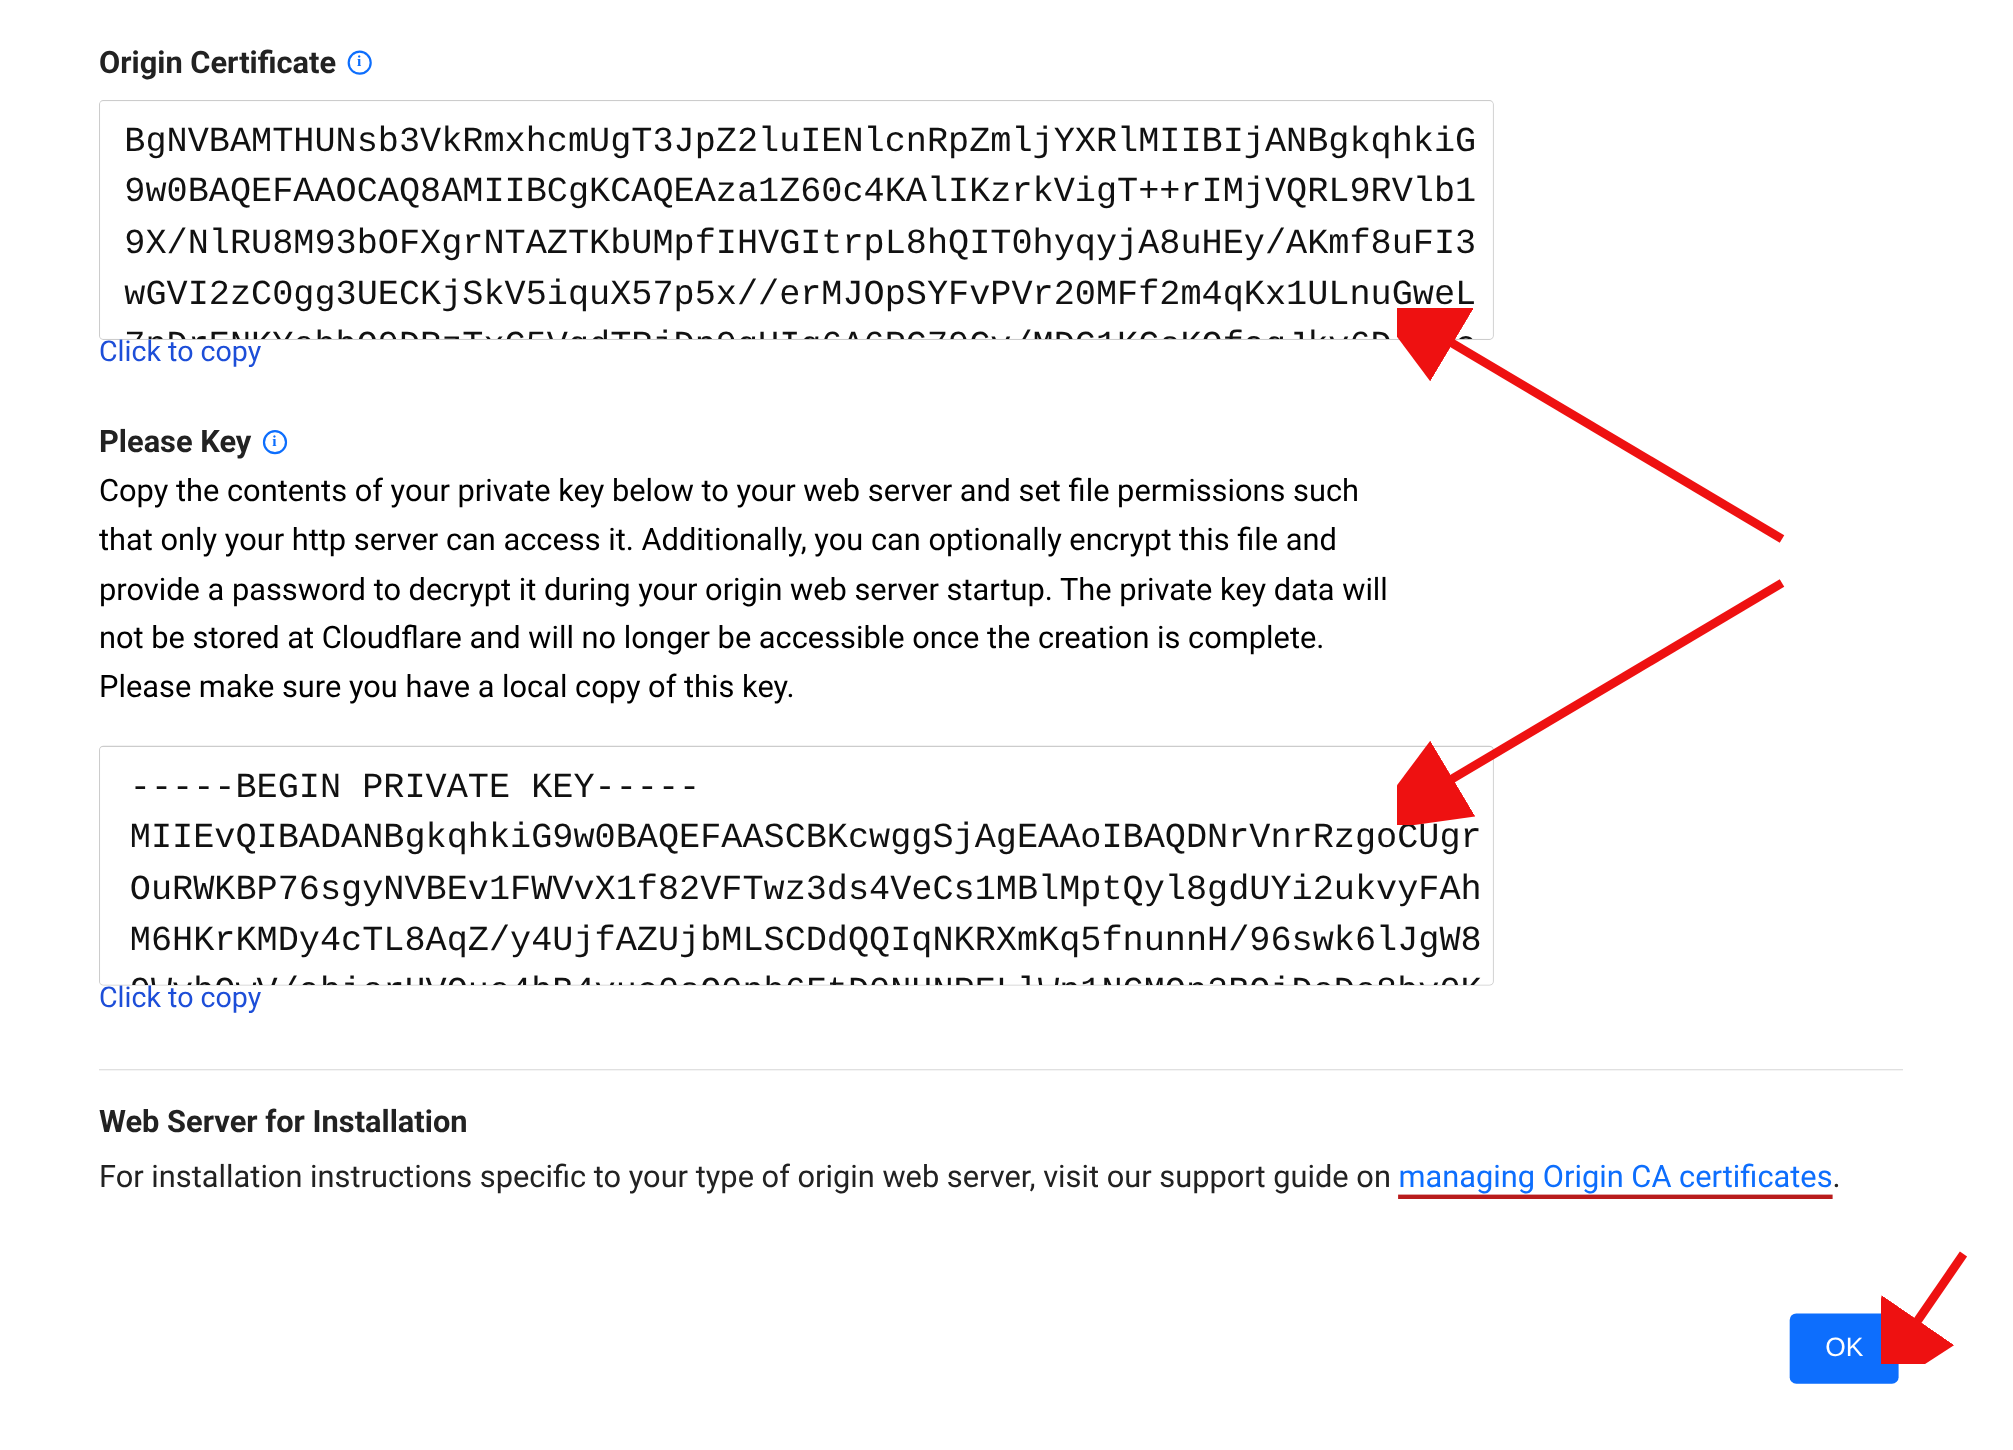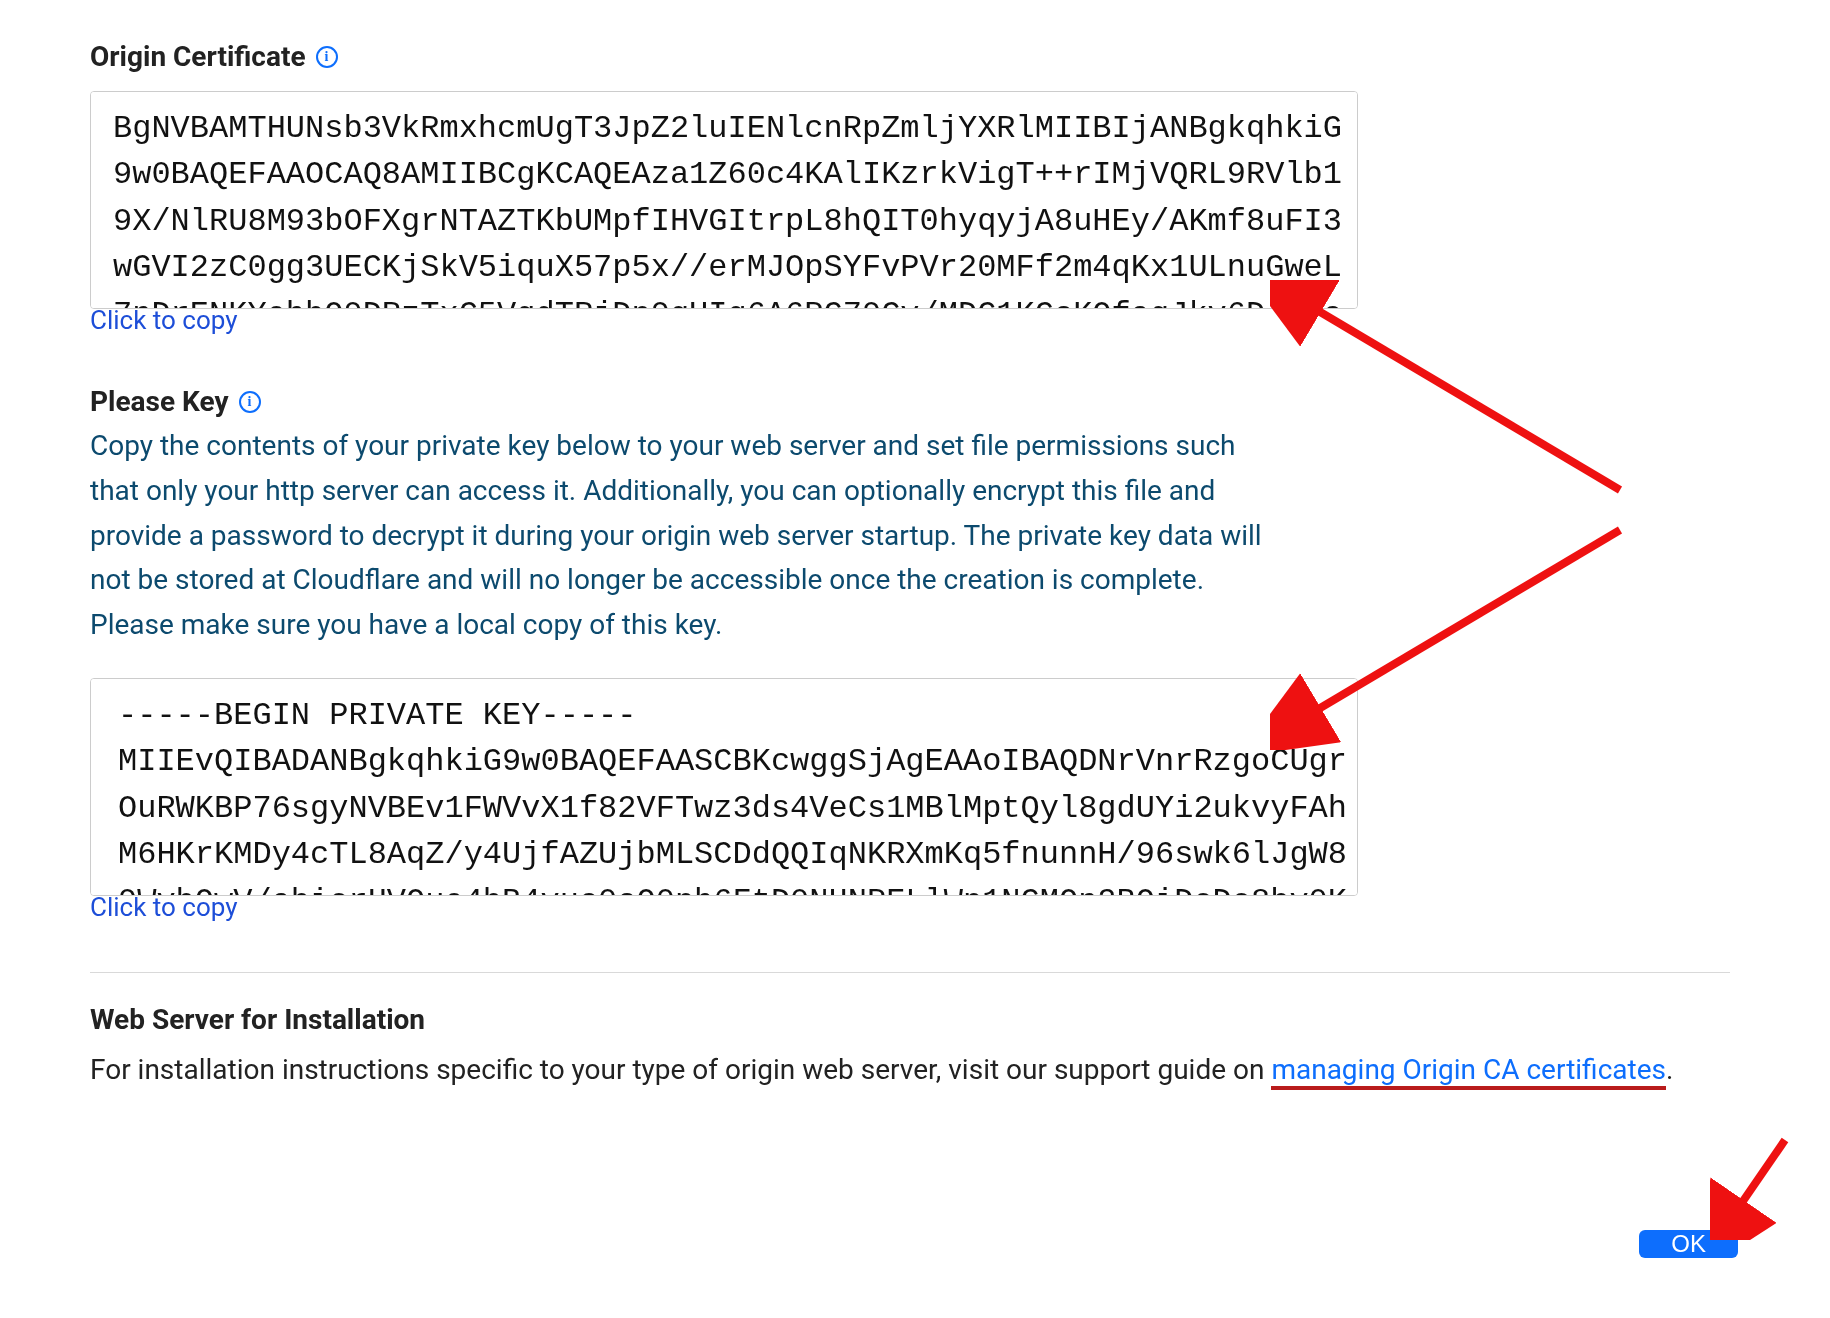--- a/index.html
+++ b/index.html
@@ -60,21 +60,21 @@
     padding-left: 27px;
   }
   .copy-hint {
     font-size: 26px;
     color: #1d4ed8;
     margin-top: -4px;
   }
   .desc {
     font-size: 28px;
     line-height: 1.6;
-    color: #0c4a6e;
+    color: #000000;
     max-width: 1190px;
     margin-top: 6px;
   }
   .spacer { height: 40px; }
   hr.divider {
     border: none;
     border-top: 1px solid #d9d9d9;
     margin: 50px 0 30px 0;
     max-width: 1640px;
   }
@@ -89,28 +89,28 @@
     color: #222;
     max-width: 1640px;
   }
   a.cf-link {
     color: #0d6efd;
     text-decoration: none;
     border-bottom: 4px solid #b91c1c;
   }
   .ok-btn {
     position: absolute;
-    right: 92px;
+    right: 104px;
     bottom: 60px;
     background: #0d6efd;
     color: #fff;
     border: none;
     border-radius: 6px;
     font-size: 24px;
-    padding: 0 32px;
+    padding: 18px 32px;
     cursor: pointer;
   }
   
   .arrow {
     position: absolute;
     pointer-events: none;
   }
 </style>
 </head>
 <body>

